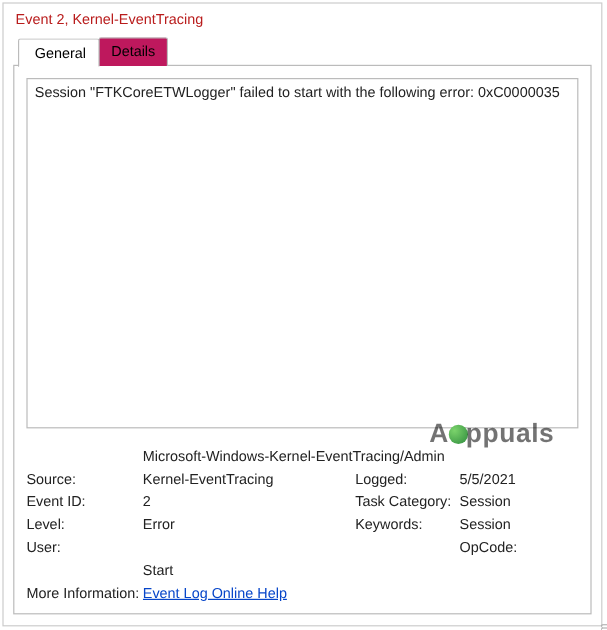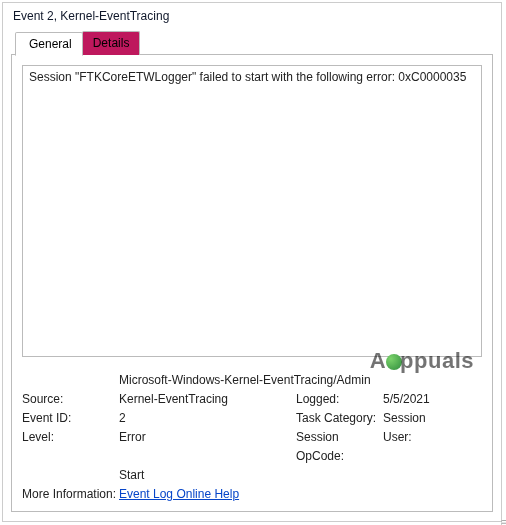--- a/index.html
+++ b/index.html
@@ -21,21 +21,21 @@
       width: 500px;
       height: 520px;
       margin: 2px;
       background: #fff;
       display: flex;
       flex-direction: column;
     }
     .title {
       padding: 6px 10px 8px 10px;
       font-size: 12px;
-      color: #0f172a;
+      color: #b91c1c;
     }
     .tabs {
       padding-left: 12px;
       display: flex;
       position: relative;
       z-index: 2;
     }
     .tab {
       border: 1px solid #bbb;
       border-bottom: none;
@@ -98,21 +98,21 @@
       text-decoration: underline;
       cursor: pointer;
     }
     .redact {
       background: #fff;
       color: transparent;
       box-shadow: 0 0 0 1px rgba(255,255,255,0);
     }
     .watermark {
       position: absolute;
-      right: 32px;
+      right: 44px;
       top: 348px;
       font-size: 22px;
       font-weight: 600;
       color: rgba(0,0,0,0.55);
       letter-spacing: 0.5px;
       pointer-events: none;
       user-select: none;
     }
     .watermark .dot {
       display: inline-block;
@@ -165,20 +165,21 @@
       <div class="lbl">Logged:</div>
       <div class="val">5/5/2021</div>
 
       <div class="lbl">Event ID:</div>
       <div class="val">2</div>
       <div class="lbl">Task Category:</div>
       <div class="val">Session</div>
 
       <div class="lbl">Level:</div>
       <div class="val">Error</div>
+      <div class="lbl">Keywords:</div>
       <div class="val">Session</div>
 
       <div class="lbl">User:</div>
       <div class="val redact"></div>
       <div class="val redact"></div>
 
       <div class="lbl">OpCode:</div>
       <div class="val full-span">Start</div>
 
       <div class="lbl">More Information:</div>

